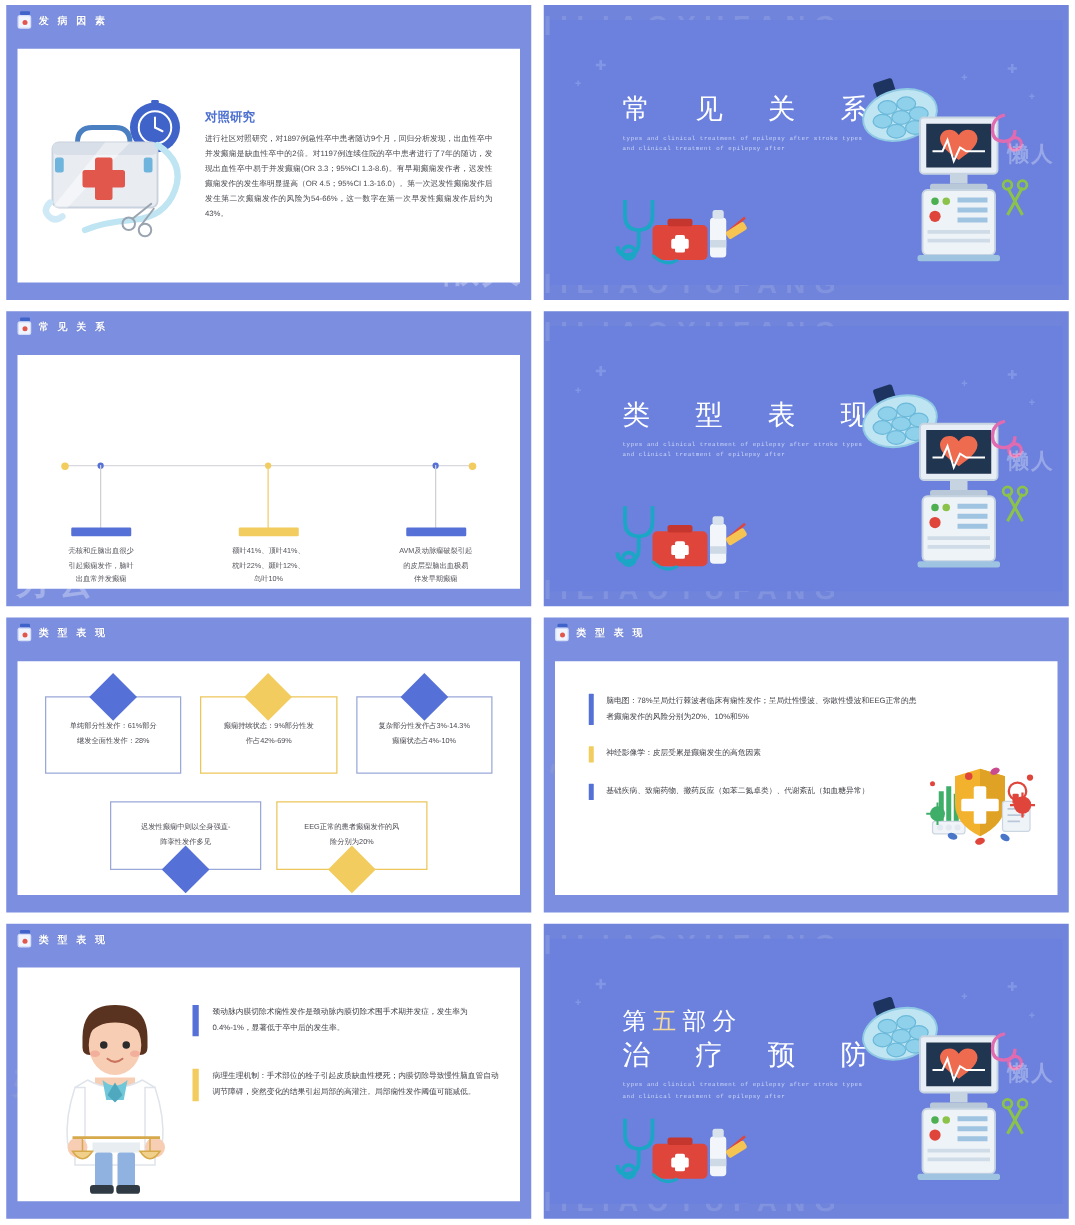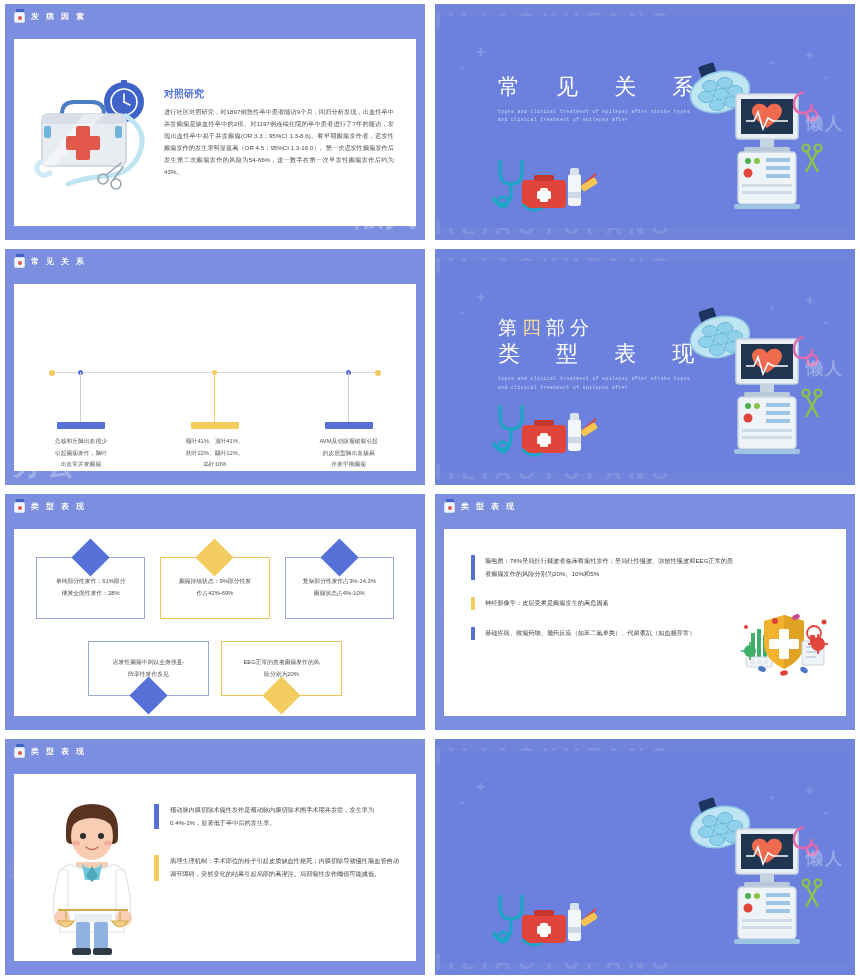--- a/index.html
+++ b/index.html
@@ -340,23 +340,20 @@
       <div class="sec-bg-bot">IILIAOYUFANG</div>
       <div class="sec-inner">
         <div class="crosses">
           <span style="left:36px;  top:30px;  font-size:11px;">✚</span>
           <span style="left:20px;  top:48px;  font-size:6px;">✚</span>
           <span style="right:76px; top:43px;  font-size:6px;">✚</span>
           <span style="right:36px; top:34px;  font-size:10px;">✚</span>
           <span style="right:22px; top:58px;  font-size:6px;">✚</span>
         </div>
         <div class="sec-text">
-          <div class="sec-part">
-            <span>第</span><span class="num">四</span><span>部分</span>
-          </div>
           <div class="sec-main">类 型 表 现</div>
           <div class="sec-sub">
             <div>types and clinical treatment of epilepsy after stroke types</div>
             <div>and clinical treatment of epilepsy after</div>
           </div>
         </div>
         <div class="sec-art-left">
           <svg width="112" height="58" viewBox="0 0 112 58">
             <path d="M8 4 v12 q0 12 11 12 q11 0 11 -12 V4" fill="none" stroke="#1aa6c4" stroke-width="3"></path>
             <path d="M19 28 v10 q0 10 -10 10 q-7 0 -7 -7" fill="none" stroke="#1aa6c4" stroke-width="3"></path>
@@ -601,20 +598,30 @@
       <div class="sec-bg-top">IILIAOYUFANG</div>
       <div class="sec-bg-bot">IILIAOYUFANG</div>
       <div class="sec-inner">
         <div class="crosses">
           <span style="left:36px;  top:30px;  font-size:11px;">✚</span>
           <span style="left:20px;  top:48px;  font-size:6px;">✚</span>
           <span style="right:76px; top:43px;  font-size:6px;">✚</span>
           <span style="right:36px; top:34px;  font-size:10px;">✚</span>
           <span style="right:22px; top:58px;  font-size:6px;">✚</span>
         </div>
+        <div class="sec-text">
+          <div class="sec-part">
+            <span>第</span><span class="num">五</span><span>部分</span>
+          </div>
+          <div class="sec-main">治 疗 预 防</div>
+          <div class="sec-sub">
+            <div>types and clinical treatment of epilepsy after stroke types</div>
+            <div>and clinical treatment of epilepsy after</div>
+          </div>
+        </div>
         <div class="sec-art-left">
           <svg width="112" height="58" viewBox="0 0 112 58">
             <path d="M8 4 v12 q0 12 11 12 q11 0 11 -12 V4" fill="none" stroke="#1aa6c4" stroke-width="3"></path>
             <path d="M19 28 v10 q0 10 -10 10 q-7 0 -7 -7" fill="none" stroke="#1aa6c4" stroke-width="3"></path>
             <circle cx="11" cy="46" r="5" fill="none" stroke="#1aa6c4" stroke-width="3"></circle>
             <rect x="30" y="24" width="44" height="28" rx="4" fill="#e0453b"></rect>
             <rect x="42" y="19" width="20" height="6" rx="2" fill="#c5372e"></rect>
             <rect x="48" y="32" width="8" height="14" rx="1.5" fill="#fff"></rect>
             <rect x="45" y="35" width="14" height="8" rx="1.5" fill="#fff"></rect>
             <rect x="76" y="18" width="13" height="32" rx="3" fill="#f2f6fa"></rect>

